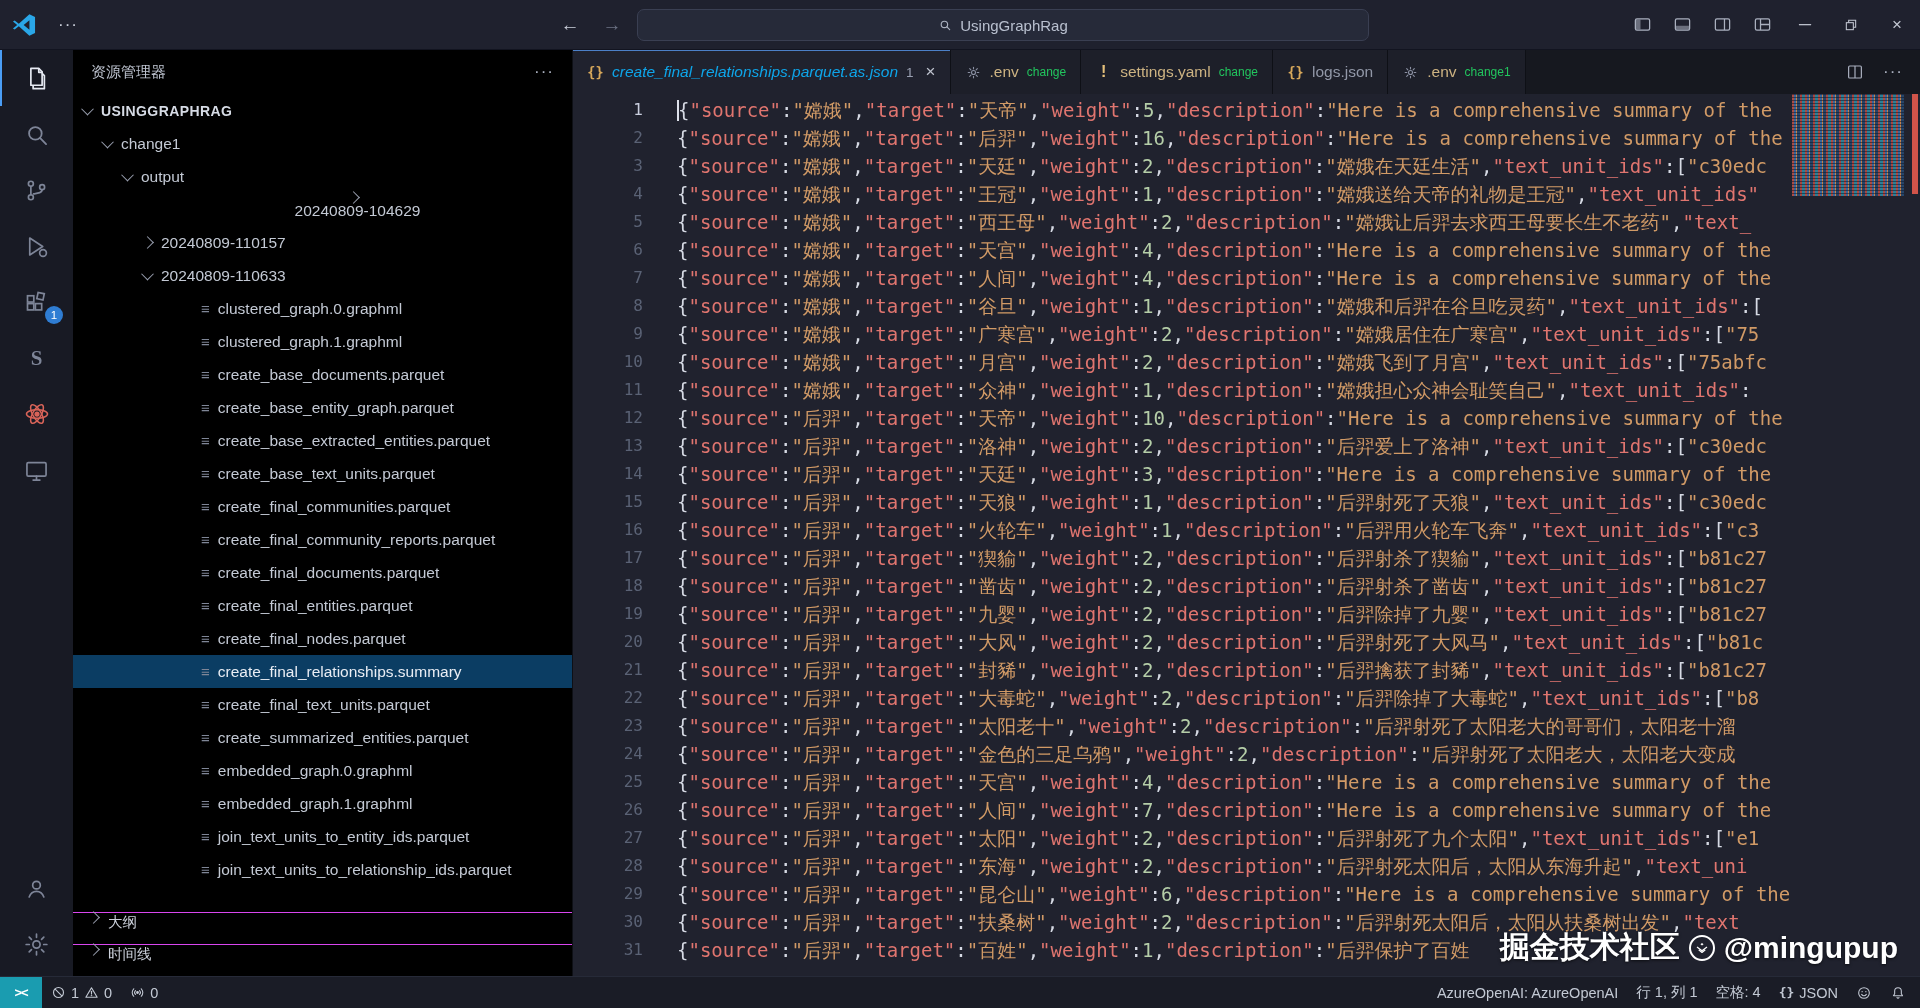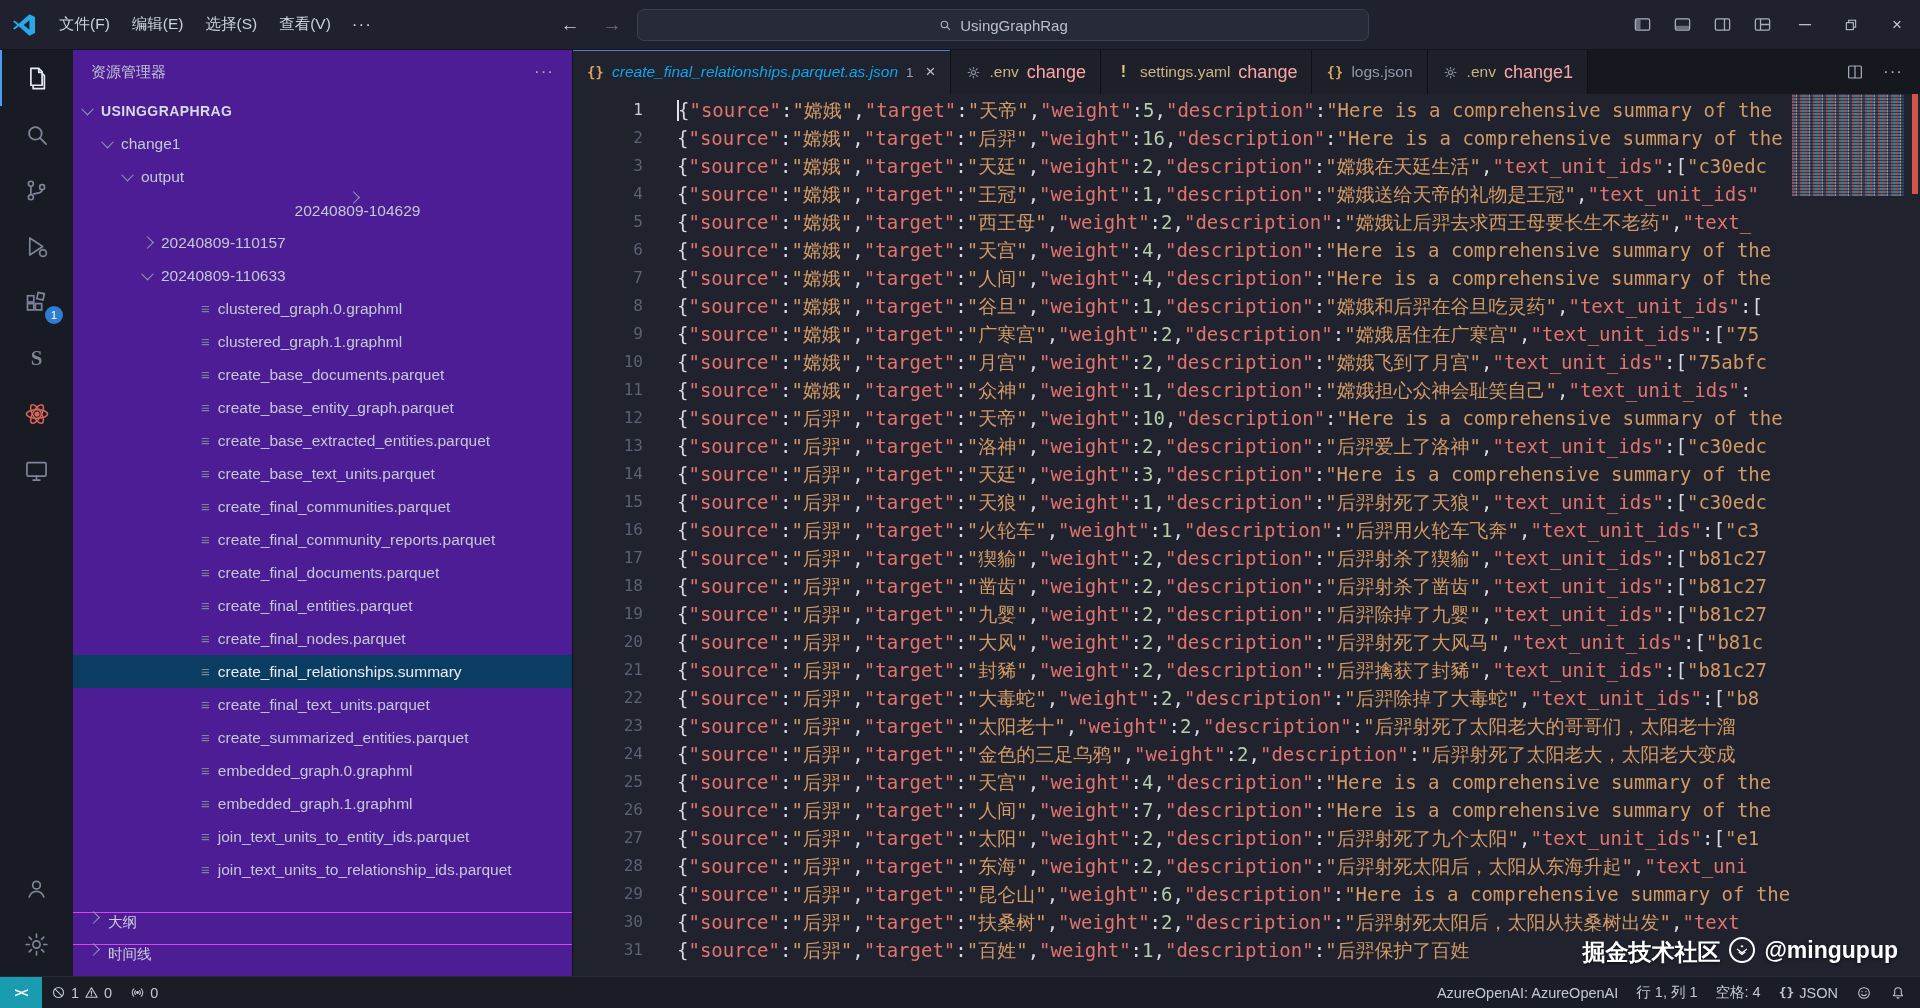--- a/index.html
+++ b/index.html
@@ -27,21 +27,21 @@
 
 .activitybar{width:73px;background:#181a24;display:flex;flex-direction:column;flex:none}
 .ab-icon{width:73px;height:56px;display:flex;align-items:center;justify-content:center;color:#7e8598;position:relative}
 .ab-icon.active{color:#e6eaf2;box-shadow:inset 2px 0 0 #4a9df5}
 .ab-bottom{margin-top:auto;padding-bottom:4px}
 .ab-badge{position:absolute;right:10px;bottom:6px;min-width:18px;height:18px;border-radius:9px;background:#2f7dd3;color:#fff;font-size:11.5px;display:flex;align-items:center;justify-content:center;padding:0 4px}
 .s-glyph{font-size:21px;font-weight:bold;font-family:"Liberation Serif",serif}
 .atom{color:#d96459}
 
 
-.sidebar{width:500px;background:#4c1d95;border-right:1px solid #0e1016;display:flex;flex-direction:column;flex:none}
+.sidebar{width:500px;background:#000000;border-right:1px solid #0e1016;display:flex;flex-direction:column;flex:none}
 .sb-header{height:44px;flex:none;display:flex;align-items:center;padding:0 18px;font-size:15px;color:#bfc5d1}
 .sb-more{margin-left:auto;font-size:17px;color:#aab0bf;letter-spacing:1px}
 .tree{flex:1;overflow:hidden}
 .tree-row{height:33px;display:flex;align-items:center;font-size:15.5px;color:#c3c9d4;white-space:nowrap}
 .tree-row.root{font-weight:bold;font-size:14px;letter-spacing:.4px;color:#d6dbe5}
 .tree-row.selected{background:#0b3d63;color:#e9edf4}
 .chev{width:9px;height:9px;border-right:1.6px solid #9aa0b0;border-bottom:1.6px solid #9aa0b0;flex:none;margin-right:9px}
 .chev.down{transform:rotate(45deg) translate(-1px,-1px)}
 .chev.right{transform:rotate(-45deg)}
 .chev.none{visibility:hidden}
@@ -58,21 +58,21 @@
 .tic{display:none;align-items:center;justify-content:center;width:17px}
 .tic-braces{color:#d8a85a;font-family:"DejaVu Sans Mono",monospace;font-weight:bold;font-size:13.5px}
 .tic-exclaim{color:#e5c07b;font-weight:bold;font-size:16px}
 .tic-gear{color:#8a90a2}
 .tab.icon-braces .tic-braces{display:flex}
 .tab.icon-gear .tic-gear{display:flex}
 .tab.icon-exclaim .tic-exclaim{display:flex}
 .tab-label.mod{color:#cdb382}
 .tab.active .tab-label.mod{color:#0ea5e9}
 .tab-label.ital{font-style:italic}
-.tab-desc{color:#fca5a5;font-size:18px}
+.tab-desc{color:#22c55e;font-size:12px}
 .tab-badge{color:#9aa0b2;font-size:13.5px}
 .tab-close{color:#c0c5d0;font-size:17px;margin-left:4px}
 .tab-actions{margin-left:auto;display:flex;align-items:center;gap:4px;padding-right:10px}
 .tab-action{width:34px;height:44px;display:flex;align-items:center;justify-content:center;color:#aab0bf}
 .tab-action.more{font-size:17px;letter-spacing:1px}
 
 
 .editor-body{flex:1;display:flex;position:relative;overflow:hidden;padding-top:2px}
 .gutter{width:92px;flex:none;text-align:right;padding-right:22px;font-family:"DejaVu Sans Mono",monospace;font-size:16px;color:#5a6275}
 .ln{height:28px;line-height:28px}
@@ -93,38 +93,32 @@
 .ruler-mark{position:absolute;right:2px;top:0;width:6px;height:100px;background:#d1544a}
 
 
 .statusbar{position:absolute;left:0;bottom:0;width:1920px;height:32px;background:#1a1c26;border-top:1px solid #262a38;display:flex;align-items:center;font-size:14.5px;color:#c3c9d4;z-index:6}
 .sb-remote{height:100%;width:42px;background:#1a9cb0;color:#fff;display:flex;align-items:center;justify-content:center;font-weight:bold;font-size:13px;letter-spacing:-1px}
 .sb-item{display:flex;align-items:center;gap:5px;padding:0 9px;height:100%}
 .sb-spacer{flex:1}
 .sb-braces{font-family:"DejaVu Sans Mono",monospace;font-weight:bold;font-size:13px}
 
 
-.watermark{position:absolute;right:22px;bottom:40px;display:flex;align-items:flex-start;gap:9px;color:#fff;font-weight:bold;font-size:23px;text-shadow:0 1px 3px rgba(0,0,0,.65);z-index:7}
+.watermark{position:absolute;right:22px;bottom:40px;display:flex;align-items:center;gap:9px;color:#fff;font-weight:bold;font-size:30px;text-shadow:0 1px 3px rgba(0,0,0,.65);z-index:7}
 .wm-logo{width:26px;height:26px;border:2px solid #fff;border-radius:50%;display:flex;align-items:center;justify-content:center}
 </style>
 </head>
 <body>
 
 <div class="titlebar">
   <div class="logo">
     <svg width="26" height="26" viewBox="0 0 24 24">
         <path fill="#2aa7e8" fill-rule="evenodd" d="M17 2 22.2 4.6 22.2 19.4 17 22 7.2 13.2 3.4 16.1 1.8 15.2 5.7 12 1.8 8.8 3.4 7.9 7.2 10.8 17 2 Z M17 7.6 11.7 12 17 16.4 Z"></path>
       </svg>
   </div>
-  <div class="menus">
-      <div class="menu">文件(F)</div>
-      <div class="menu">编辑(E)</div>
-      <div class="menu">选择(S)</div>
-      <div class="menu">查看(V)</div>
-    </div>
   <div class="menu-more">···</div>
 
   <div class="nav-arrows">
     <div class="nav-arrow">←</div>
     <div class="nav-arrow fwd">→</div>
   </div>
 
   <div class="search-box">
     <svg width="14" height="14" viewBox="0 0 24 24" fill="none" stroke="#aab0bf" stroke-width="2" stroke-linecap="round">
         <circle cx="11" cy="11" r="5.5"></circle>

